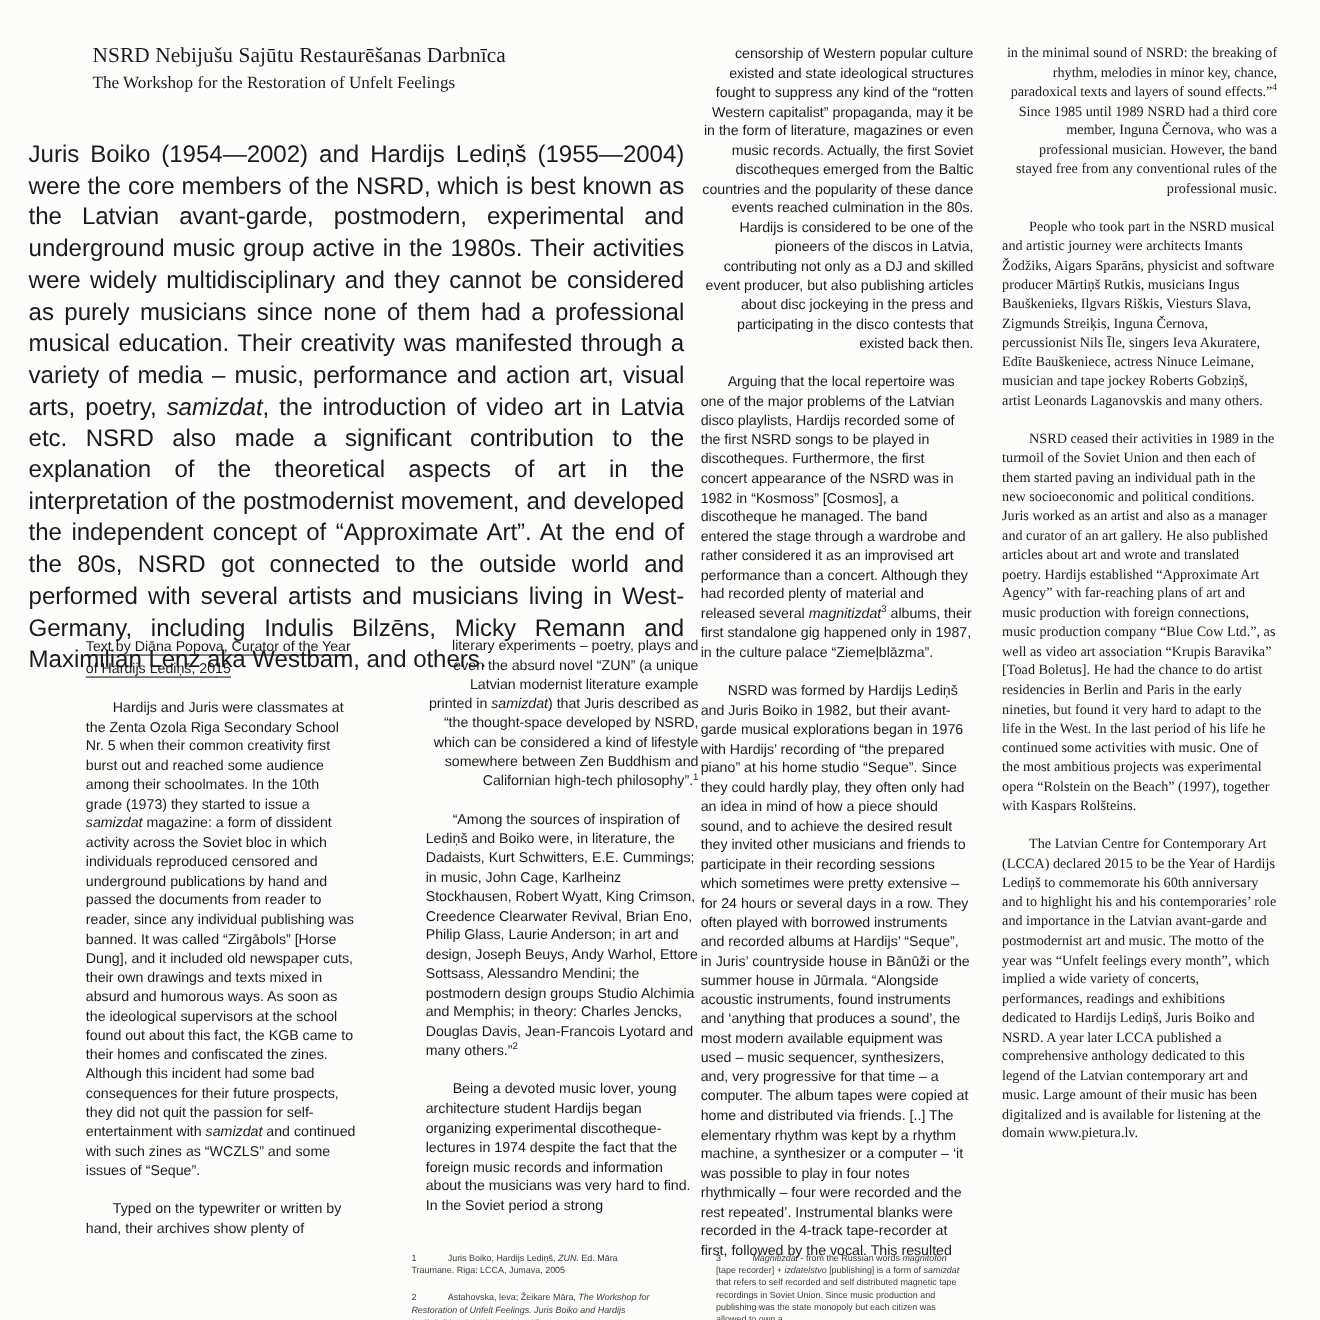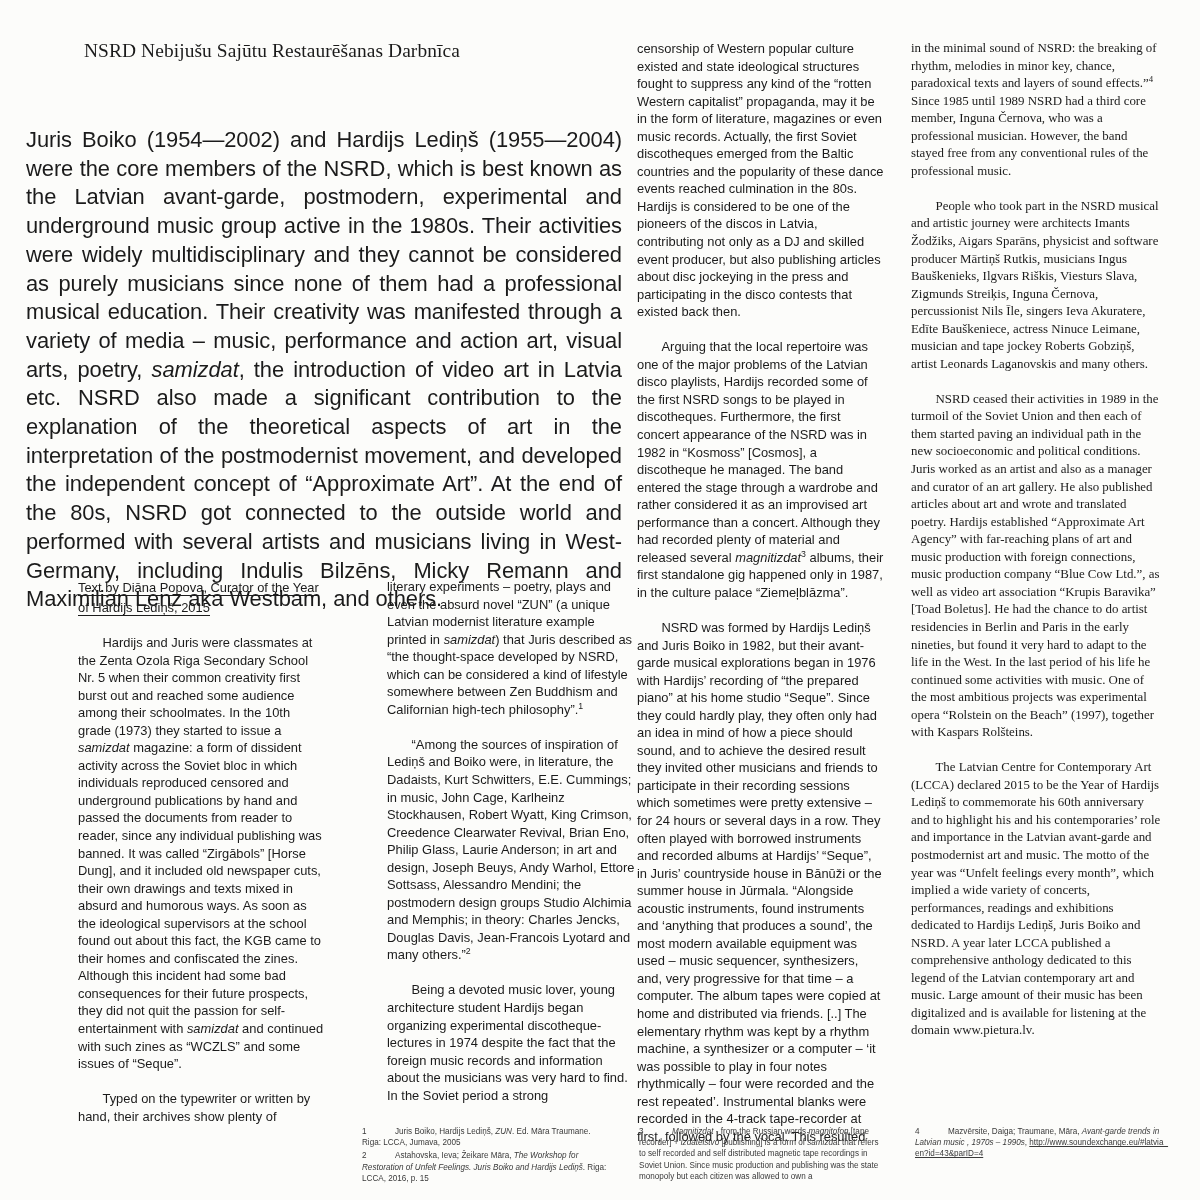--- a/index.html
+++ b/index.html
@@ -68,21 +68,21 @@
     border-bottom: 1px solid #1b1b1b;
     display: inline;
     box-decoration-break: clone;
     -webkit-box-decoration-break: clone;
     line-height: 19.5px;
   }
   .bodycol p {
     margin: 0;
     text-indent: 1.9em;
   }
-  .bodycol p.cont { text-indent: 0; }
+  .bodycol p.cont { text-indent: 0; text-align: right; }
   .bodycol p + p { margin-top: 17.5px; }
   .bodycol em { font-style: italic; }
   .bodycol sup { font-size: 0.68em; vertical-align: super; line-height: 0; }
 
   
   #col2 {
     position: absolute;
     left: 360px;
     top: 578px;
     width: 248px;
@@ -117,39 +117,40 @@
     position: absolute;
     top: 1124px;
     font-size: 8.15px;
     line-height: 11.2px;
     color: #3a3a3a;
   }
   #fn-col2 { left: 360px; width: 250px; }
   #fn-col3 { left: 637px; width: 252px; }
   #fn-col4 { left: 913px; width: 258px; }
   .footnotes .fn {
-    margin: 2px;
+    margin: 14px;
     text-indent: 0;
   }
   .footnotes .fn .num {
     display: inline-block;
     width: 33px;
   }
   .footnotes em { font-style: italic; }
   .footnotes .lnk {
     text-decoration: underline;
     color: #3a3a3a;
     word-break: break-all;
   }
 </style>
 </head>
 <body>
 
 <div id="masthead">
   <h1 class="title-main">NSRD Nebijušu Sajūtu Restaurēšanas Darbnīca</h1>
+  <h2 class="title-sub">The Workshop for the Restoration of Unfelt Feelings</h2>
 </div>
 
 <div id="intro"><span>Juris Boiko (1954—2002) and Hardijs Lediņš (1955—2004) were the core members of the NSRD, which is best known as the Latvian avant-garde, postmodern, experimental and underground music group active in the 1980s. Their activities were widely multidisciplinary and they cannot be considered as purely musicians since none of them had a professional musical education. Their creativity was manifested through a variety of media – music, performance and action art, visual arts, poetry, </span><em>samizdat</em><span>, the introduction of video art in Latvia etc. NSRD also made a significant contribution to the explanation of the theoretical aspects of art in the interpretation of the postmodernist movement, and developed the independent concept of “Approximate Art”. At the end of the 80s, NSRD got connected to the outside world and performed with several artists and musicians living in West-Germany, including Indulis Bilzēns, Micky Remann and Maximilian Lenz aka Westbam, and others.</span></div>
 
 <div id="col1" class="bodycol">
   <div class="credit"><span>Text by Diāna Popova, Curator of the Year of Hardijs Lediņš, 2015</span></div>
   <p><span>Hardijs and Juris were classmates at the Zenta Ozola Riga Secondary School Nr. 5 when their common creativity first burst out and reached some audience among their schoolmates. In the 10th grade (1973) they started to issue a </span><em>samizdat</em><span> magazine: a form of dissident activity across the Soviet bloc in which individuals reproduced censored and underground publications by hand and passed the documents from reader to reader, since any individual publishing was banned. It was called “Zirgābols” [Horse Dung], and it included old newspaper cuts, their own drawings and texts mixed in absurd and humorous ways. As soon as the ideological supervisors at the school found out about this fact, the KGB came to their homes and confiscated the zines. Although this incident had some bad consequences for their future prospects, they did not quit the passion for self-entertainment with </span><em>samizdat</em><span> and continued with such zines as “WCZLS” and some issues of “Seque”.</span></p>
   <p>Typed on the typewriter or written by hand, their archives show plenty of</p>
 </div>
 
@@ -175,14 +176,13 @@
 <div id="fn-col2" class="footnotes">
   <p class="fn"><span class="num">1</span><span>Juris Boiko, Hardijs Lediņš, </span><em>ZUN</em><span>. Ed. Māra Traumane. Riga: LCCA, Jumava, 2005</span></p>
   <p class="fn"><span class="num">2</span><span>Astahovska, Ieva; Žeikare Māra, </span><em>The Workshop for Restoration of Unfelt Feelings. Juris Boiko and Hardijs Lediņš</em><span>. Riga: LCCA, 2016, p. 15</span></p>
 </div>
 
 <div id="fn-col3" class="footnotes">
   <p class="fn"><span class="num">3</span><em>Magnitizdat</em><span> - from the Russian words </span><em>magnitofon</em><span> [tape recorder] + </span><em>izdatelstvo</em><span> [publishing] is a form of </span><em>samizdat</em><span> that refers to self recorded and self distributed magnetic tape recordings in Soviet Union. Since music production and publishing was the state monopoly but each citizen was allowed to own a</span></p>
 </div>
 
 <div id="fn-col4" class="footnotes">
-  <p class="fn"><span class="num">4</span><span>Mazvērsite, Daiga; Traumane, Māra, </span><em>Avant-garde trends in Latvian music , 1970s – 1990s</em><span>, </span><span class="lnk">http://www.soundexchange.eu/#latvia_en?id=43&amp;parID=4</span></p>
 </div>
 
 </body></html>

